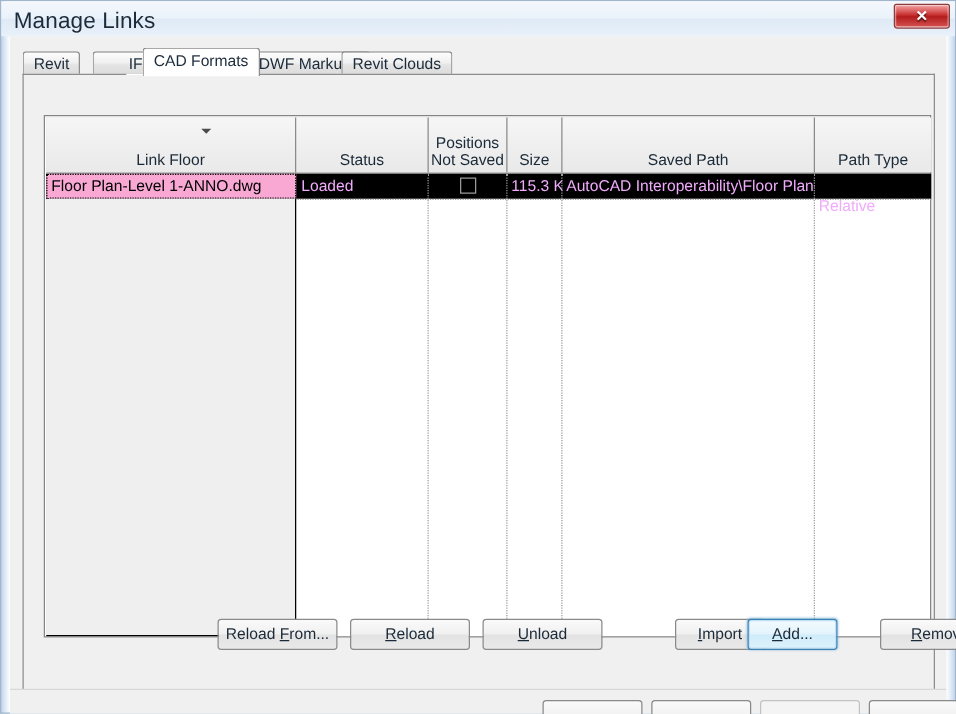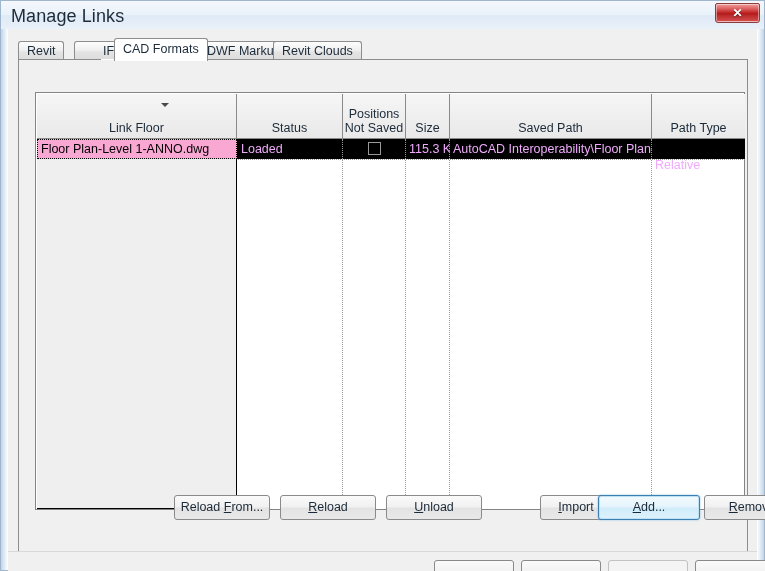--- a/index.html
+++ b/index.html
@@ -395,21 +395,21 @@
     </div>
     <div class="btn" style="left:272px; top:466px; width:96px;">
       <span><u>R</u>eload</span>
     </div>
     <div class="btn" style="left:378px; top:466px; width:96px;">
       <span><u>U</u>nload</span>
     </div>
     <div class="btn" style="left:484px; top:466px; width:72px;margin-left:48px;">
       <span><u>I</u>mport</span>
     </div>
-    <div class="btn focused" style="left:590px; top:466px; width:102px;">
+    <div class="btn focused" style="left:590px; top:466px; width:72px;">
       <span><u>A</u>dd...</span>
     </div>
     <div class="btn" style="left:696px; top:466px; width:96px;">
       <span><u>R</u>emove</span>
     </div>
 
     <div id="preserve-row">
       <div id="preserve-checkbox">
         <svg width="11" height="11" viewBox="0 0 11 11">
           <path d="M1.5 5.3 L4 8.2 L9.4 1.4 L8.2 0.6 L3.9 6.0 L2.4 4.3 Z" fill="#2f6fa8"></path>

